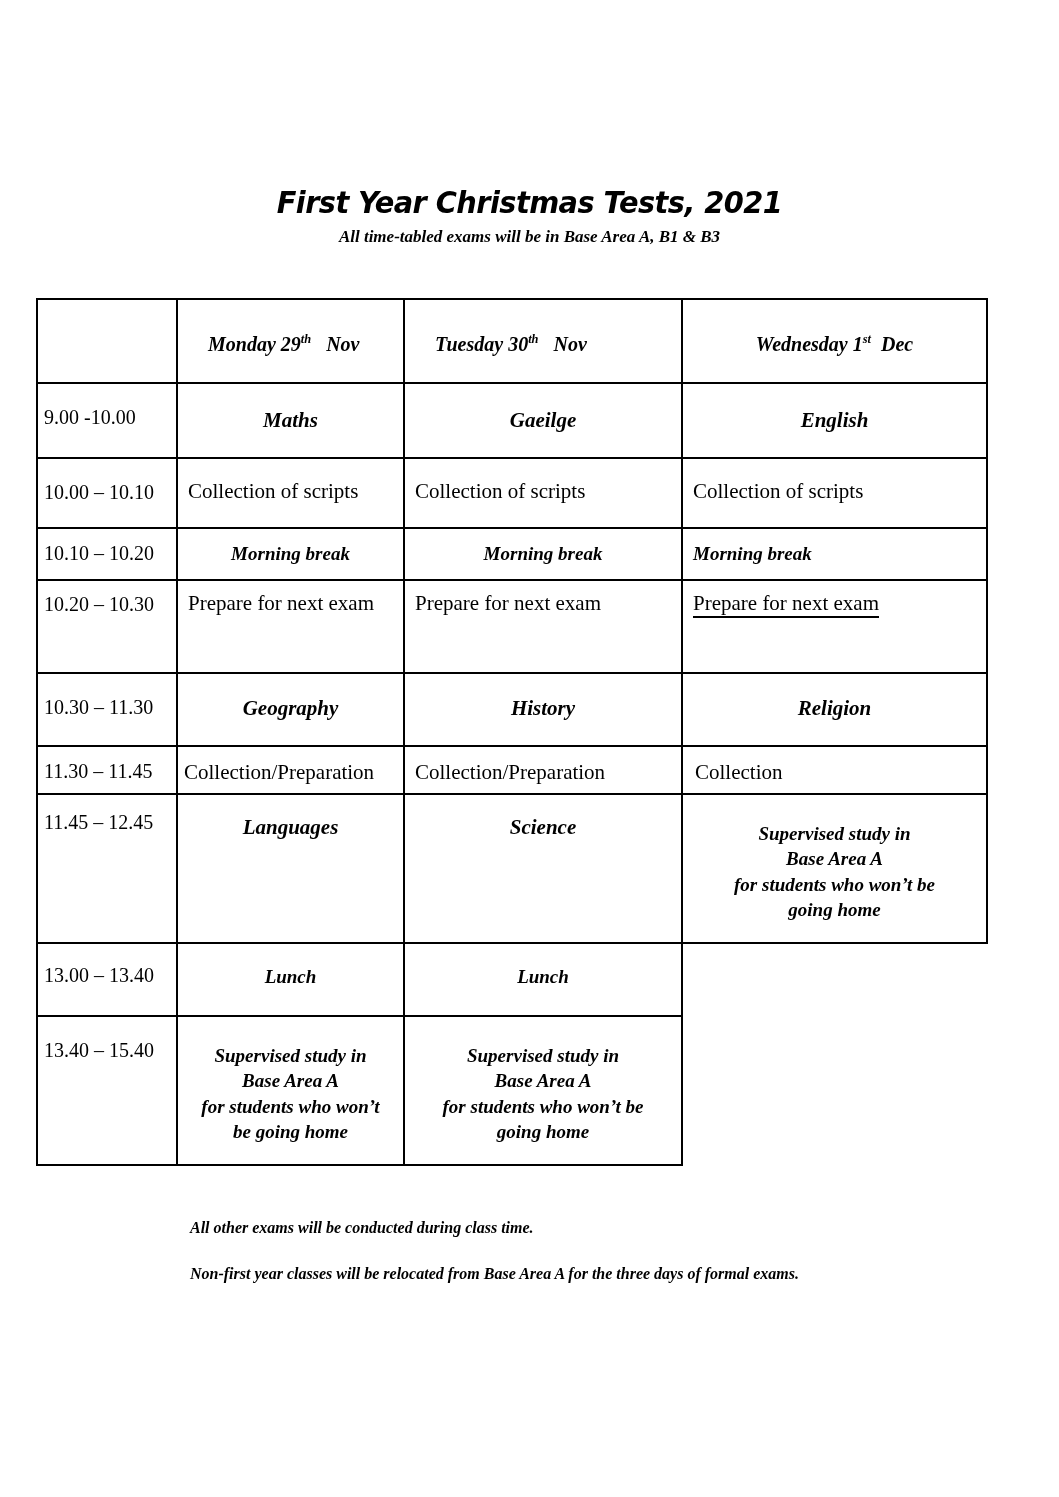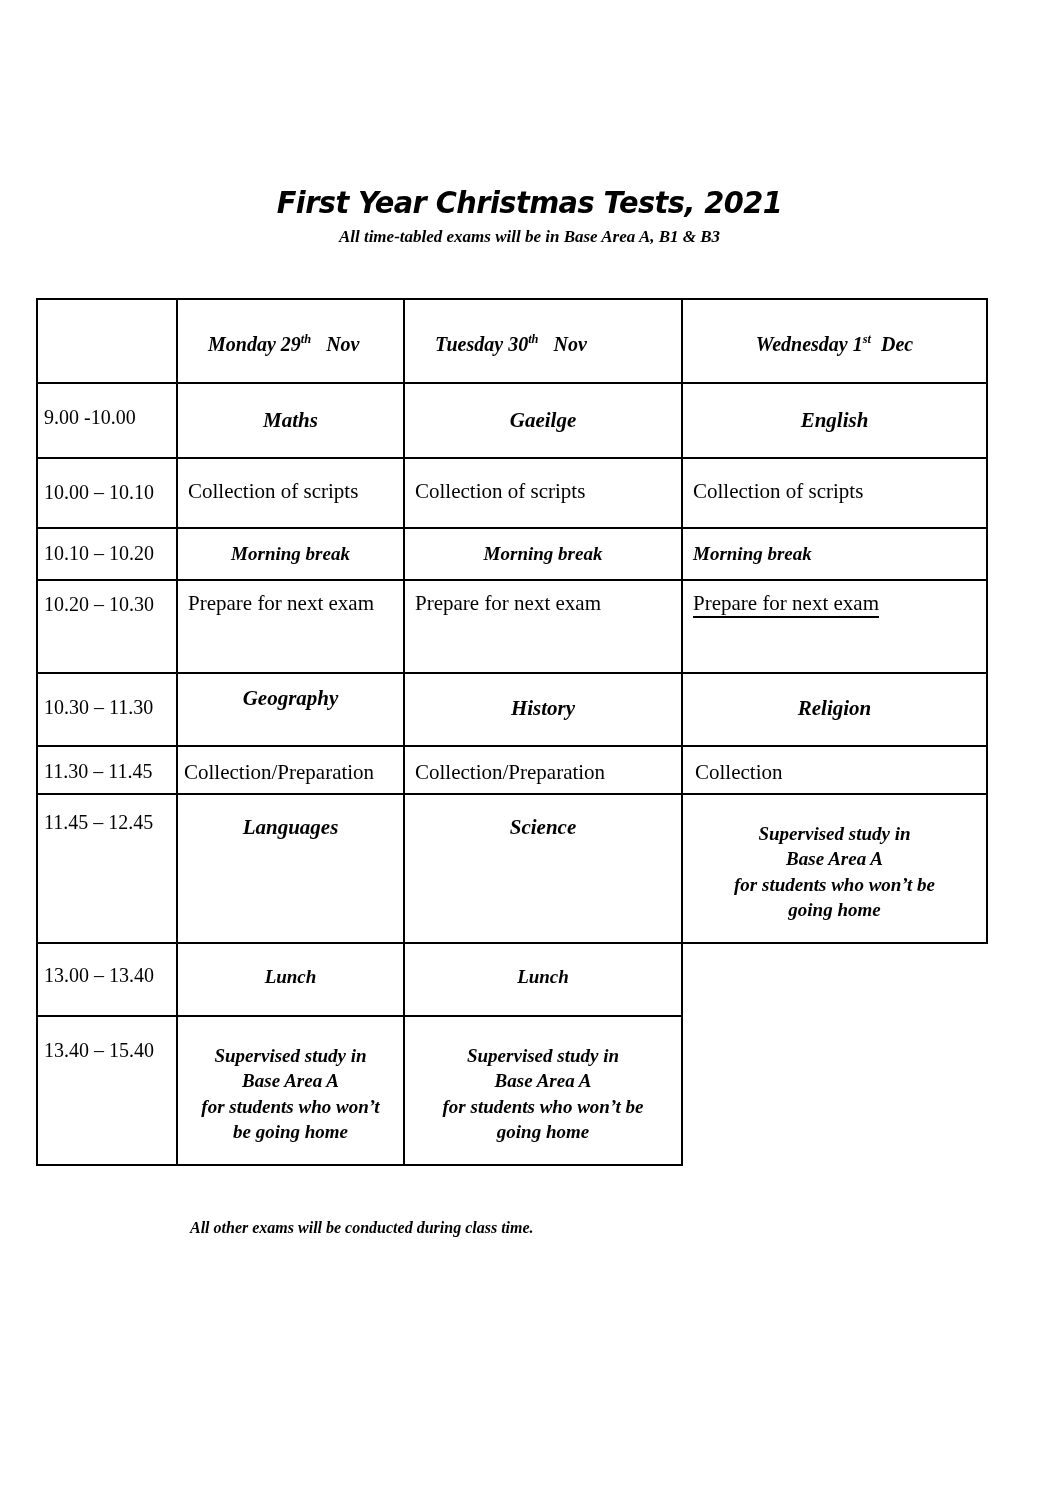--- a/index.html
+++ b/index.html
@@ -243,21 +243,21 @@
         <td>
             <div class="plain-left underlined-block" style="padding-top:10px">Prepare for next exam</div>
           </td>
       </tr>
 
       <tr class="h-r5">
         <td>
             <div class="cell-time">10.30 – 11.30</div>
           </td>
         <td>
-            <div class="subject" style="padding-top:12px">Geography</div>
+            <div class="subject" style="padding-top:22px">Geography</div>
           </td>
         <td>
             <div class="subject" style="padding-top:22px">History</div>
           </td>
         <td>
             <div class="subject" style="padding-top:22px">Religion</div>
           </td>
       </tr>
 
       <tr class="h-r6">
@@ -330,13 +330,14 @@
         </td>
         <td style="border:none"></td>
       </tr>
 
     </tbody>
   </table>
 </div>
 
 <div class="notes">
   <p>All other exams will be conducted during class time.</p>
+  <p>Non-first year classes will be relocated from Base Area A for the three days of formal exams.</p>
 </div>
 
 </body></html>

